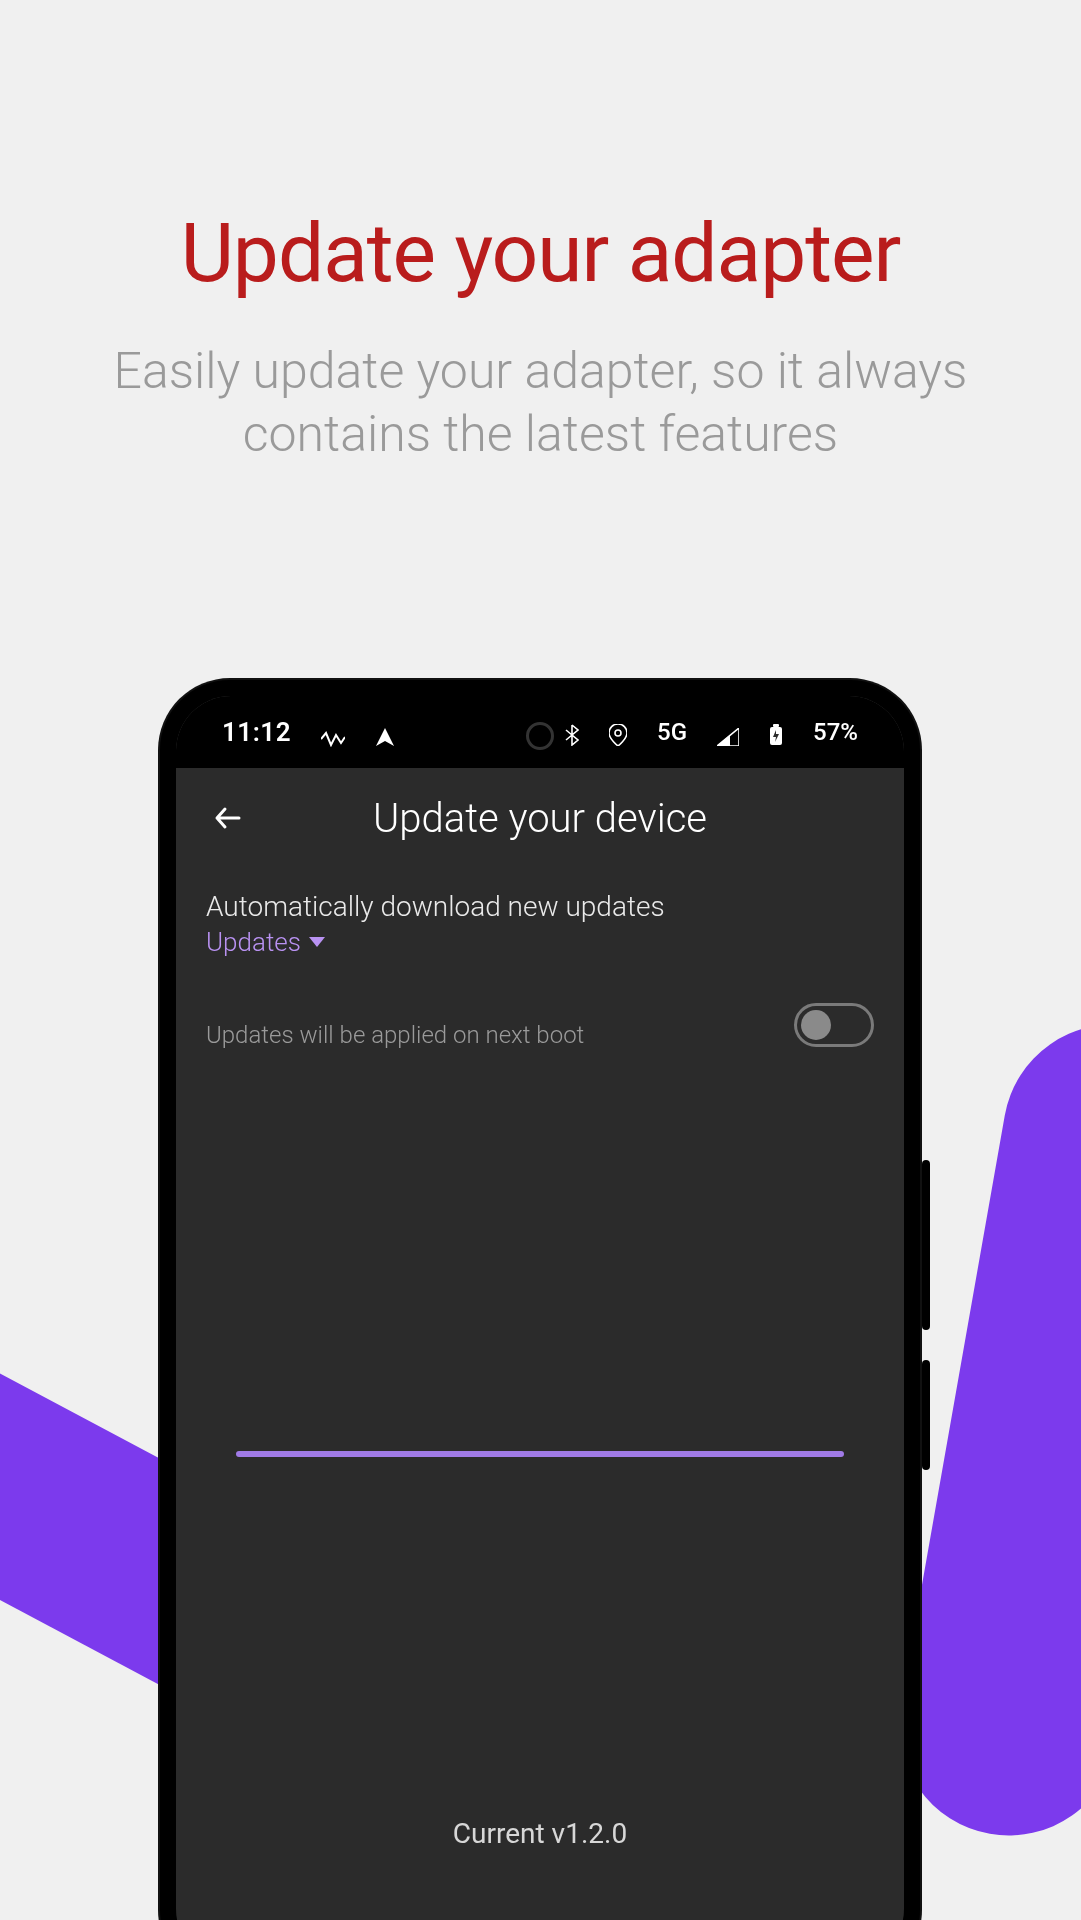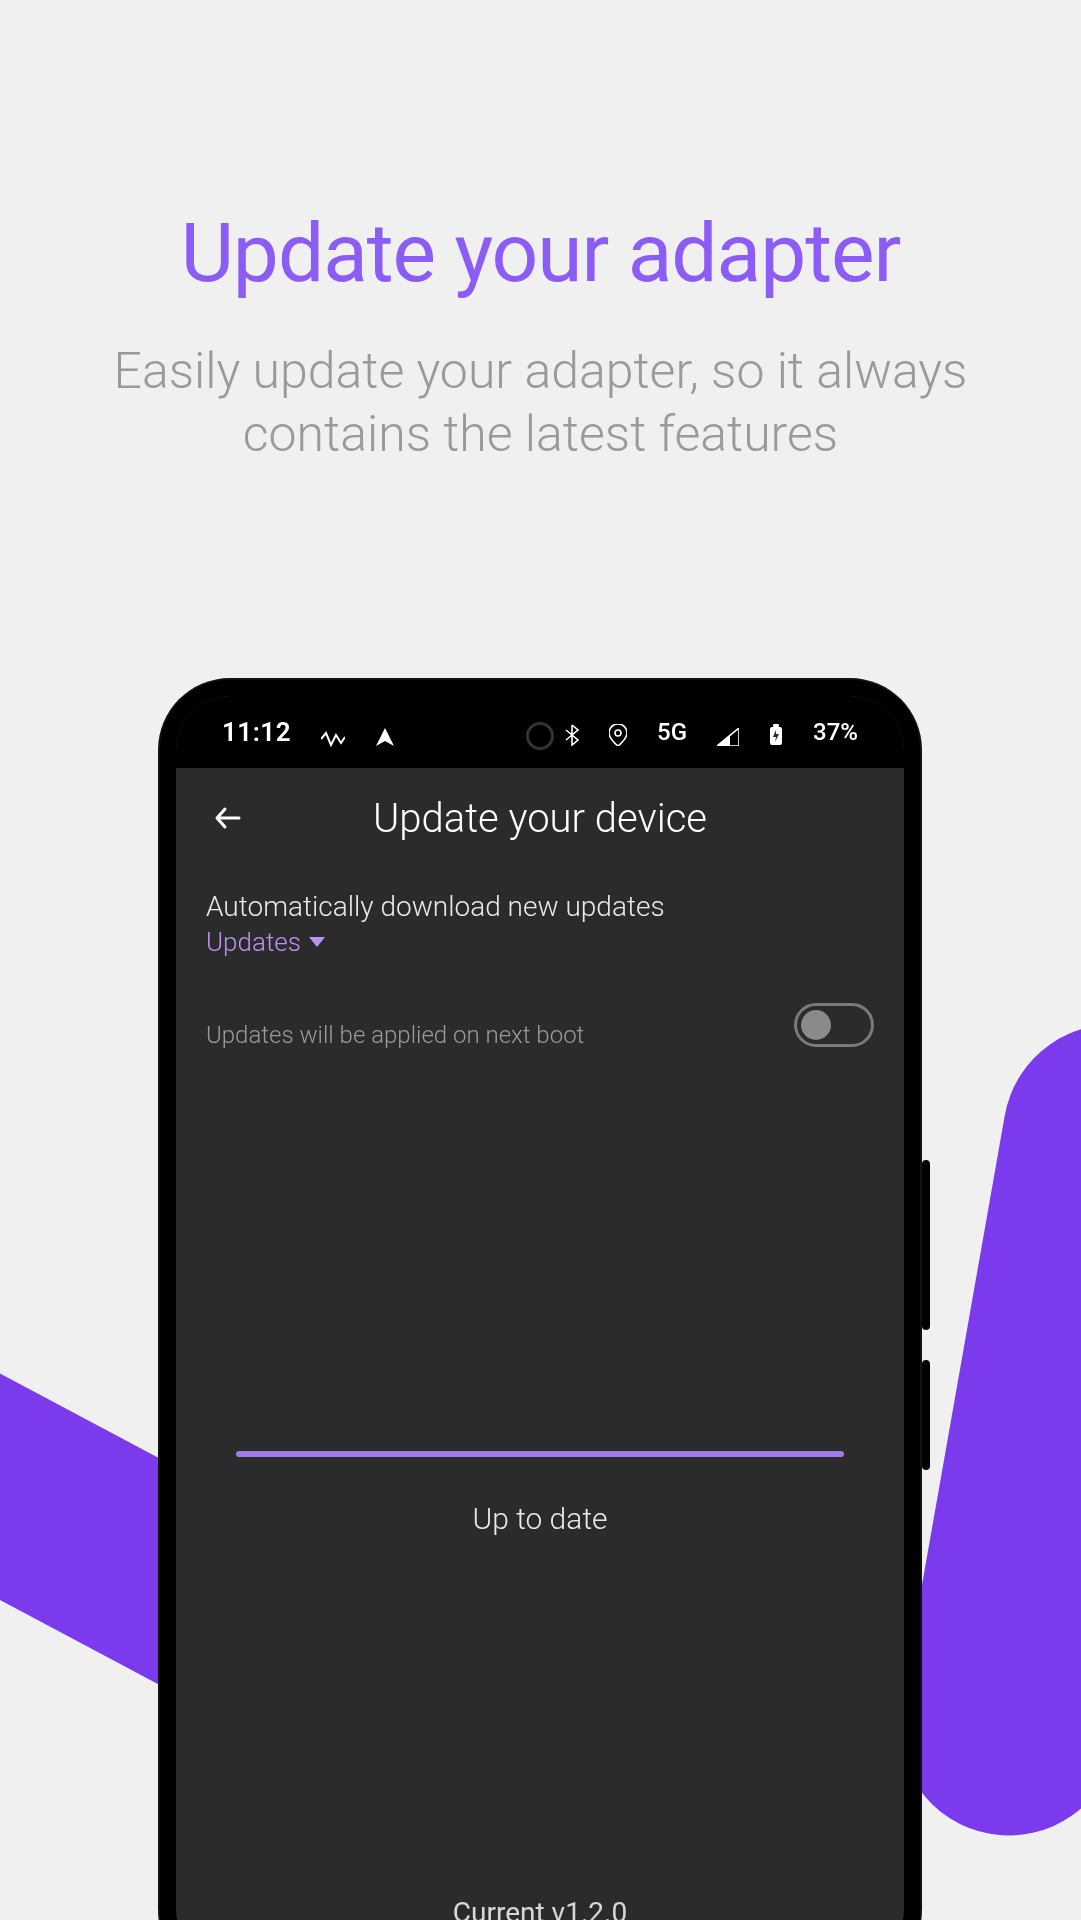--- a/index.html
+++ b/index.html
@@ -36,21 +36,21 @@
     border-radius: 110px;
     transform: rotate(10deg);
   }
 
   
   .headline {
     position: absolute;
     top: 205px;
     width: 100%;
     text-align: center;
-    color: #8b5cf6;
+    color: #b91c1c;
     font-size: 82px;
     font-weight: 400;
     letter-spacing: -1px;
     z-index: 2;
   }
   .subhead {
     position: absolute;
     top: 340px;
     width: 100%;
     text-align: center;
@@ -277,21 +277,21 @@
               <polygon points="0,18 13,18 13,7" fill="#fff"></polygon>
             </svg>
         </span>
         <span>
           <svg width="14" height="22" viewBox="0 0 14 22">
               <rect x="1" y="3" width="12" height="18" rx="2" fill="#fff"></rect>
               <rect x="4" y="0" width="6" height="3" rx="1" fill="#fff"></rect>
               <polygon points="7,6 4,13 7,13 6,18 10,10 7,10" fill="#2b2b2b"></polygon>
             </svg>
         </span>
-        <span>37%</span>
+        <span>57%</span>
       </div>
     </div>
 
     <div class="appbar">
       <div class="back-arrow">
         <svg width="34" height="34" viewBox="0 0 34 34">
           <path d="M28 17 H6 M14 8 L6 17 L14 26" fill="none" stroke="#fff" stroke-width="3" stroke-linecap="round" stroke-linejoin="round"></path>
         </svg>
       </div>
       <div class="appbar-title">Update your device</div>
@@ -313,19 +313,18 @@
       <div class="text">
         <div class="sub">Updates will be applied on next boot</div>
       </div>
       <div class="toggle">
         <div class="knob"></div>
       </div>
     </div>
 
     <div class="progress-area">
       <div class="progress-track"></div>
-      <div class="status-text">Up to date</div>
     </div>
 
     <div class="version-text">Current v1.2.0</div>
 
   </div>
 </div>
 
 </body></html>

